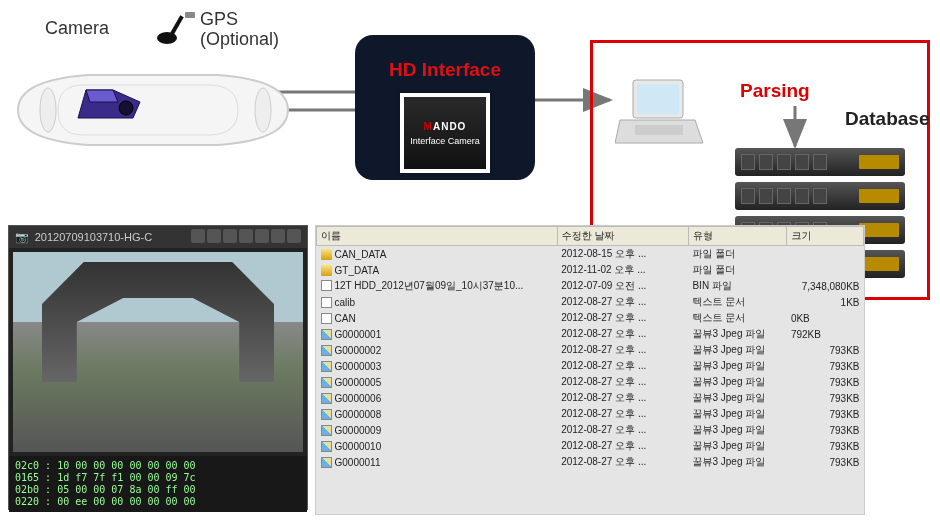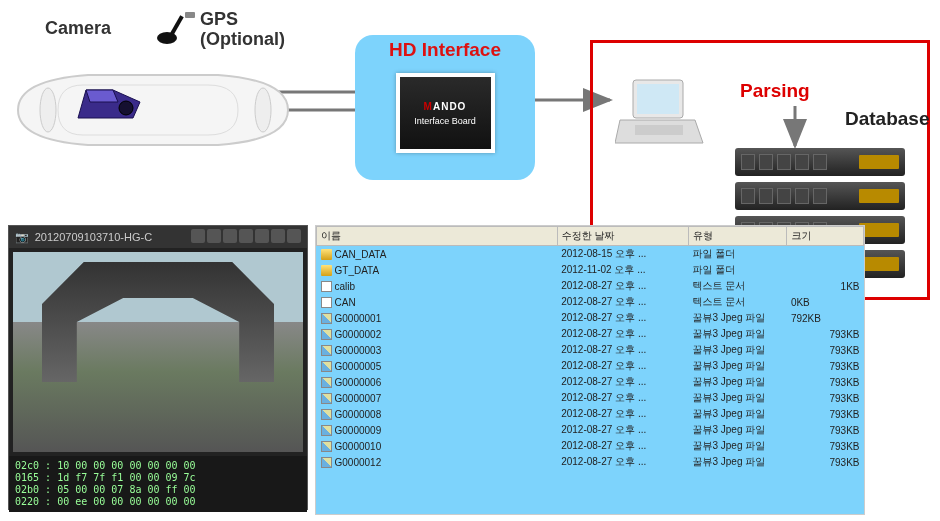--- a/index.html
+++ b/index.html
@@ -1,43 +1,43 @@
 <!DOCTYPE html>
 <html><head>
 <meta charset="utf-8">
 <style>
   * { box-sizing: border-box; margin: 0; padding: 0; }
   body { width: 940px; height: 521px; background: #fff; font-family: Arial, sans-serif; position: relative; overflow: hidden; }
-  .label { font-weight: bold; color: #333; position: absolute; }
+  .label { font-weight: normal; color: #333; position: absolute; }
   .car { position: absolute; left: 8px; top: 60px; width: 290px; height: 100px; }
   .car svg { width: 100%; height: 100%; }
   .camera-label { left: 45px; top: 18px; font-size: 18px; }
   .gps-label { left: 200px; top: 10px; font-size: 18px; text-align:left; line-height:1.1;}
   .gps-icon { position:absolute; left:155px; top:10px; }
-  .hd-box { position: absolute; left: 355px; top: 35px; width: 180px; height: 145px; background: #7dd3fc; border-radius: 18px; text-align: center; padding-top: 4px; }
+  .hd-box { position: absolute; left: 355px; top: 35px; width: 180px; height: 145px; background: #0f172a; border-radius: 18px; text-align: center; padding-top: 24px; }
   .hd-box .title { color: #d11; font-weight: bold; font-size: 19px; }
-  .interface-board { margin: 12px auto 0; width: 99px; height: 80px; background: linear-gradient(#2a2a2a,#111); border: 4px solid #fff; box-shadow: 0 0 4px rgba(0,0,0,.3); color:#fff; font-size:9px; display:flex; flex-direction:column; justify-content:center; align-items:center; gap:4px;}
+  .interface-board { margin: 12px auto 0; width: 90px; height: 80px; background: linear-gradient(#2a2a2a,#111); border: 4px solid #fff; box-shadow: 0 0 4px rgba(0,0,0,.3); color:#fff; font-size:9px; display:flex; flex-direction:column; justify-content:center; align-items:center; gap:4px;}
   .interface-board .logo { font-size:10px; font-weight:bold; letter-spacing:1px;}
   .interface-board .logo b { color:#c00;}
   .red-frame { position: absolute; left: 590px; top: 40px; width: 340px; height: 260px; border: 3px solid #d00; }
   .laptop { position:absolute; left:615px; top:75px; }
   .parsing-label { position:absolute; left:740px; top:80px; color:#d00; font-weight:bold; font-size:19px;}
   .database-label { position:absolute; left:845px; top:108px; font-weight:bold; font-size:19px; color:#222;}
   .servers { position:absolute; left:735px; top:148px; display:flex; flex-direction:column; gap:6px;}
   .server { width:170px; height:28px; background:linear-gradient(#555,#222); border-radius:3px; position:relative; display:flex; align-items:center; padding:0 6px; gap:4px;}
   .server .slot { width:14px; height:16px; background:#444; border:1px solid #666; }
   .server .panel { margin-left:auto; width:40px; height:14px; background:#b88a00; border-radius:1px;}
   .arrow-line { stroke:#777; stroke-width:3; fill:none; marker-end:url(#arrowhead);}
   .screenshot-video { position:absolute; left:8px; top:225px; width:300px; height:285px; background:#222; border:1px solid #555; color:#ccc; font-size:9px; }
   .vid-title { background:#333; padding:3px 6px; font-size:11px; display:flex; align-items:center; gap:6px; }
   .vid-title .icons span { display:inline-block; width:14px; height:14px; background:#555; margin-left:2px; border-radius:2px;}
   .vid-img { height:200px; background:linear-gradient(#b0c8d0 35%, #888 35%, #6a7a60 60%, #555 100%); position:relative; margin:4px; }
   .underpass { position:absolute; left:10%; right:10%; top:5%; bottom:35%; background:linear-gradient(#333,#666); clip-path: polygon(0 100%, 0 35%, 18% 0, 82% 0, 100% 35%, 100% 100%, 85% 100%, 85% 50%, 65% 30%, 35% 30%, 15% 50%, 15% 100%);}
   .hex { background:#181818; padding:4px 6px; font-family:monospace; font-size:10px; line-height:1.2; white-space:pre; color:#9f9;}
-  .filelist { position:absolute; left:315px; top:225px; width:550px; height:290px; background:#7dd3fc; border:1px solid #ccc; font-size:10px; color:#222; overflow:hidden;}
+  .filelist { position:absolute; left:315px; top:225px; width:550px; height:290px; background:#e5e5e5; border:1px solid #ccc; font-size:10px; color:#222; overflow:hidden;}
   .filelist table { width:100%; border-collapse:collapse; table-layout:fixed;}
   .filelist th { background:#ece9d8; border:1px solid #bbb; font-weight:normal; padding:2px 4px; text-align:left; font-size:10px; height:16px;}
   .filelist td { padding:1px 4px; border:0; height:13px; white-space:nowrap; overflow:hidden; font-size:10px;}
   .fico { display:inline-block; width:11px; height:11px; margin-right:3px; vertical-align:-2px;}
   .fico.folder { background:linear-gradient(#ffe27a,#d4a017); border-radius:1px;}
   .fico.file { background:#fff; border:1px solid #888;}
   .fico.img { background:linear-gradient(45deg,#6ab0e0 50%,#e0e0a0 50%); border:1px solid #888;}
   svg.connector { position:absolute; left:0; top:0; pointer-events:none; overflow:visible;}
 </style>
 </head>
@@ -81,21 +81,21 @@
       <path d="M8 0 L35 0 L40 12 L12 12 Z" fill="#6a5bcf" stroke="#1a1050"></path>
       <circle cx="48" cy="18" r="7" fill="#151030" stroke="#000"></circle>
     </g>
   </svg>
 </div>
 
 <div class="hd-box">
   <div class="title">HD Interface</div>
   <div class="interface-board">
     <div class="logo"><b>M</b>ANDO</div>
-    <div>Interface Board</div>
+    <div>Interface Camera</div>
   </div>
 </div>
 
 <div class="red-frame"></div>
 
 <div class="laptop">
   <svg width="90" height="75">
     <rect x="18" y="5" width="50" height="38" rx="3" fill="#e8e8e8" stroke="#aaa"></rect>
     <rect x="22" y="9" width="42" height="30" fill="#cfe8f5"></rect>
     <path d="M5 45 L80 45 L88 68 L0 68 Z" fill="#ddd" stroke="#aaa"></path>
@@ -179,20 +179,26 @@
           <td>파일 폴더</td>
           <td style="text-align: right;"></td>
         </tr>
         <tr>
           <td><span class="fico folder"></span>GT_DATA</td>
           <td>2012-11-02 오후 ...</td>
           <td>파일 폴더</td>
           <td style="text-align: right;"></td>
         </tr>
         <tr>
+          <td><span class="fico file"></span>12T HDD_2012년07월09일_10시37분10...</td>
+          <td>2012-07-09 오전 ...</td>
+          <td>BIN 파일</td>
+          <td style="text-align: right;">7,348,080KB</td>
+        </tr>
+        <tr>
           <td><span class="fico file"></span>calib</td>
           <td>2012-08-27 오후 ...</td>
           <td>텍스트 문서</td>
           <td style="text-align: right;">1KB</td>
         </tr>
         <tr>
           <td><span class="fico file"></span>CAN</td>
           <td>2012-08-27 오후 ...</td>
           <td>텍스트 문서</td>
           <td style="text-align: left;">0KB</td>
@@ -221,44 +227,38 @@
           <td>꿀뷰3 Jpeg 파일</td>
           <td style="text-align: right;">793KB</td>
         </tr>
         <tr>
           <td><span class="fico img"></span>G0000006</td>
           <td>2012-08-27 오후 ...</td>
           <td>꿀뷰3 Jpeg 파일</td>
           <td style="text-align: right;">793KB</td>
         </tr>
         <tr>
-          <td><span class="fico img"></span>G0000007</td>
-          <td>2012-08-27 오후 ...</td>
-          <td>꿀뷰3 Jpeg 파일</td>
-          <td style="text-align: right;">793KB</td>
-        </tr>
-        <tr>
           <td><span class="fico img"></span>G0000008</td>
           <td>2012-08-27 오후 ...</td>
           <td>꿀뷰3 Jpeg 파일</td>
           <td style="text-align: right;">793KB</td>
         </tr>
         <tr>
           <td><span class="fico img"></span>G0000009</td>
           <td>2012-08-27 오후 ...</td>
           <td>꿀뷰3 Jpeg 파일</td>
           <td style="text-align: right;">793KB</td>
         </tr>
         <tr>
           <td><span class="fico img"></span>G0000010</td>
           <td>2012-08-27 오후 ...</td>
           <td>꿀뷰3 Jpeg 파일</td>
           <td style="text-align: right;">793KB</td>
         </tr>
         <tr>
-          <td><span class="fico img"></span>G0000012</td>
+          <td><span class="fico img"></span>G0000011</td>
           <td>2012-08-27 오후 ...</td>
           <td>꿀뷰3 Jpeg 파일</td>
           <td style="text-align: right;">793KB</td>
         </tr>
       </tbody>
   </table>
 </div>
 
 </body></html>

